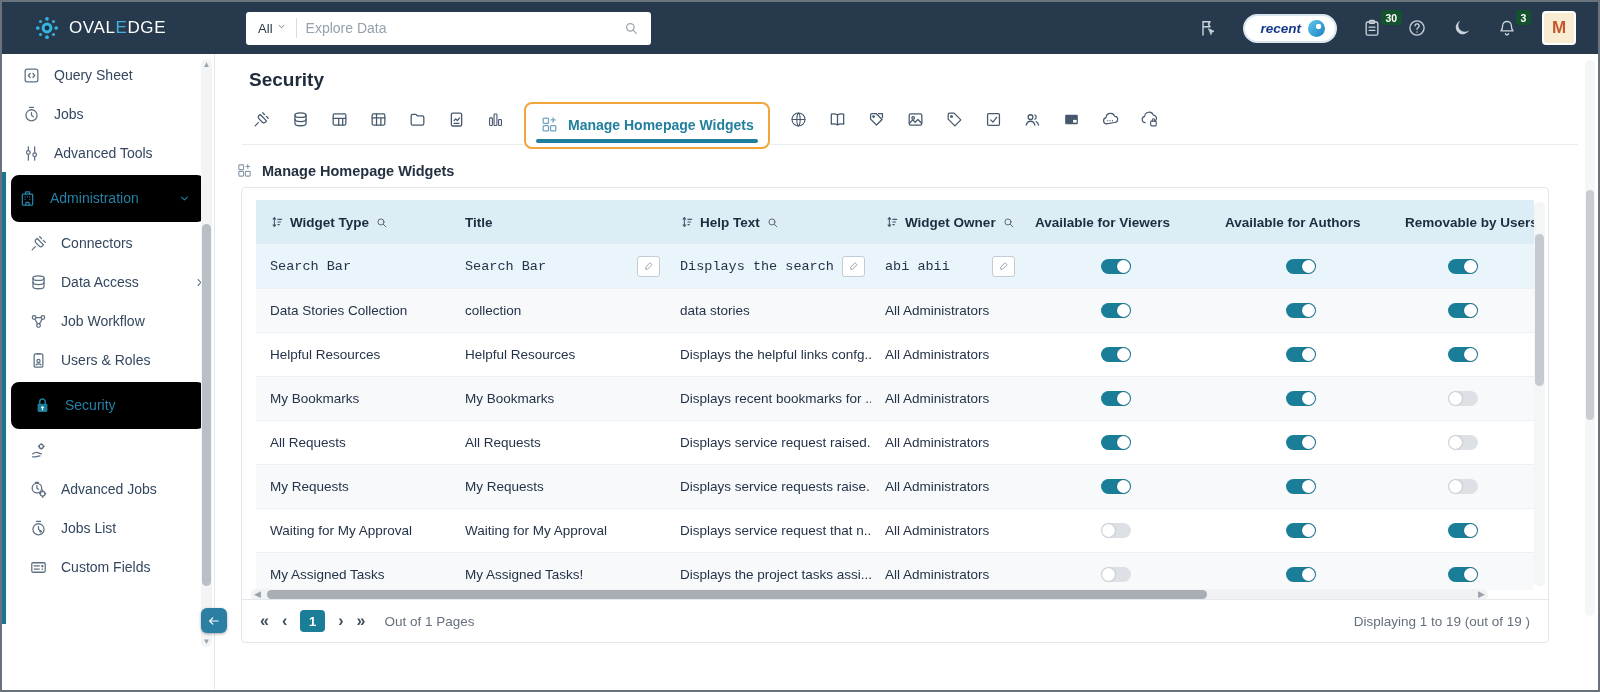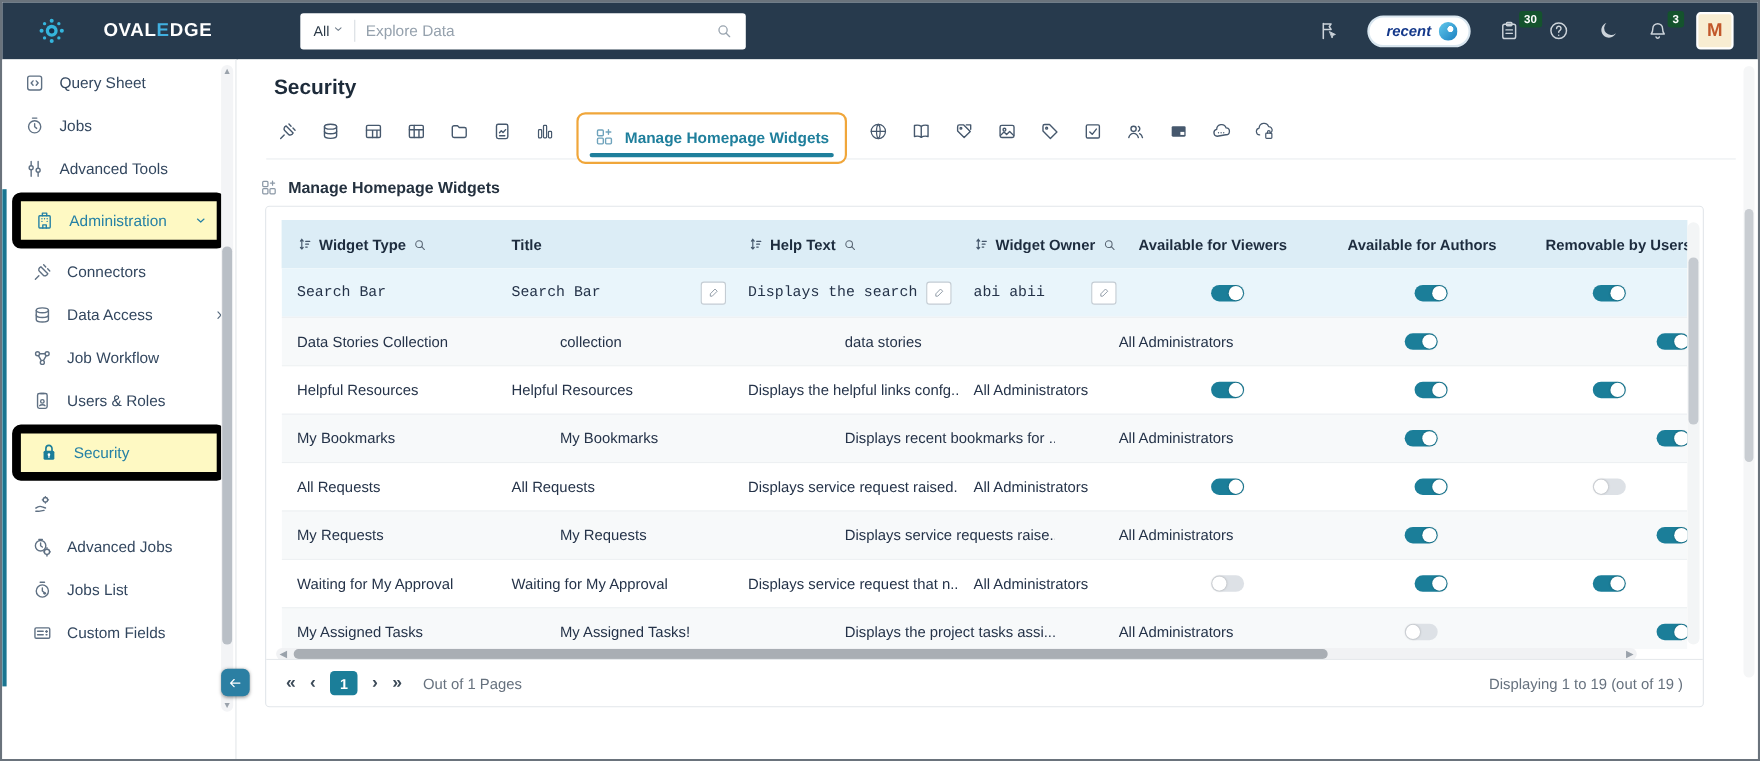--- a/index.html
+++ b/index.html
@@ -6,21 +6,21 @@
   html,body { background:#e9eaec; }
   body { font-family:"Liberation Sans", sans-serif; }
   .screen { position:relative; width:1600px; height:692px; background:#fff;
             border:2px solid #6a737c; overflow:hidden; }
 
   
   .tb { position:absolute; top:0; left:0; right:0; height:52px; background:#273a4d;
         display:flex; align-items:center; padding:0 22px 0 32px; }
   .logo { display:flex; align-items:center; gap:9px; }
   .logo .ic { width:26px; height:26px; }
-  .logo-text { color:#fff; font-weight:bold; font-size:17px; letter-spacing:.6px;margin-left:25px; }
+  .logo-text { color:#fff; font-weight:normal; font-size:17px; letter-spacing:.6px; }
   .logo-text .accent { color:#41b0e0; }
   .searchbar { margin-left:80px; width:405px; height:33px; background:#fff; border-radius:3px;
                display:flex; align-items:center; padding:0 12px; gap:9px; cursor:text; }
   .scope { font-size:13px; color:#2b3947; display:flex; align-items:flex-start; gap:3px; }
   .scope .ic { width:11px; height:11px; color:#6b7886; }
   .sb-div { width:1px; height:20px; background:#d8dce1; }
   .ph { color:#95a1ad; font-size:14px; }
   .mag { margin-left:auto; width:16px; height:16px; color:#99a4af; }
   .tb-right { margin-left:auto; display:flex; align-items:center; gap:25px; }
   .tb-ic { position:relative; width:20px; height:20px; color:#ccd3da; cursor:pointer; }
@@ -38,22 +38,22 @@
             justify-content:center; cursor:pointer; }
 
   
   .sb { position:absolute; top:52px; left:0; width:213px; bottom:0; background:#fff;
         border-right:1px solid #e3e7ea; }
   .sb-list { padding-top:2px; }
   .sb-item { display:flex; align-items:center; gap:13px; padding:10px 8px 10px 20px;
              color:#33475f; font-size:14px; line-height:1.2; cursor:pointer; }
   .sb-item .ic { width:19px; height:19px; color:#5f7083; flex:none; }
   .sb-item.child { padding-left:27px; }
-  .sb-item.active { margin:2px 9px; border:8px solid #000000; border-radius:8px;
-                    background:#fef9c3; color:#2581a5; padding:8px 8px 8px 12px; }
+  .sb-item.active { margin:2px 9px; border:6px solid #000000; border-radius:8px;
+                    background:#000000; color:#2581a5; padding:8px 8px 8px 1px; }
   .sb-item.child.active { padding-left:16px; }
   .sb-item.active .ic { color:#2581a5; }
   .sb-item .chev { margin-left:auto; width:13px; height:13px; color:#5a6d80; flex:none; }
   .stripe { position:absolute; left:0; top:118px; width:4px; height:452px; background:#1a7590; }
   .sb-scroll { position:absolute; right:2px; top:5px; width:11px; height:588px;
                background:#f3f4f6; border-radius:6px; cursor:pointer; }
   .sb-thumb { position:absolute; left:1px; width:9px; top:165px; height:362px;
               background:#b9bfc6; border-radius:5px; }
   .scroll-arrow { position:absolute; left:0; width:11px; text-align:center; font-size:8px; color:#9aa2ab; }
   .collapse-btn { position:absolute; right:-13px; top:554px; width:26px; height:25px; background:#2b7fa3;
@@ -83,21 +83,21 @@
           border:1px solid #e2e6ea; border-radius:4px; background:#fff; padding-top:12px; }
   .grid { display:grid; grid-template-columns:195px 215px 205px 150px 190px 180px 1fr; }
   .thead { margin:0 14px; height:44px; background:#dcedf6; align-items:center; }
   .th { display:flex; align-items:center; gap:6px; padding-left:14px; font-size:13.5px; font-weight:bold;
         color:#1d2c3e; white-space:nowrap; overflow:hidden; }
   .th .ic { flex:none; color:#44566b; cursor:pointer; }
   .th .sort { width:14px; height:14px; }
   .th .srch { width:13px; height:13px; color:#5a6775; }
   .rows-wrap { margin:0 14px; height:346px; overflow:hidden; }
   .row { height:44px; border-top:1px solid #edf0f2; align-items:center; font-size:13.5px; color:#253349; }
-  .row.even { background:#f7f9fa;gap:44px; }
+  .row.even { background:#f7f9fa; }
   .row.selected { background:#e9f5fb; }
   .row:first-child { border-top:none;font-family:Liberation Mono, monospace; }
   .cell { display:flex; align-items:center; padding-left:14px; height:100%;
           white-space:nowrap; overflow:hidden; }
   .cell.center { justify-content:center; padding-left:0; }
   .pencil { width:23px; height:21px; border:1px solid #c4ccd3; border-radius:3px; background:#fff;
             display:inline-flex; align-items:center; justify-content:center; color:#8b97a3;
             margin-left:auto; margin-right:6px; flex:none; cursor:pointer; }
   .pencil .ic { width:12px; height:12px; }
   .toggle { width:30px; height:15px; border-radius:8px; position:relative; display:inline-block; cursor:pointer; }

